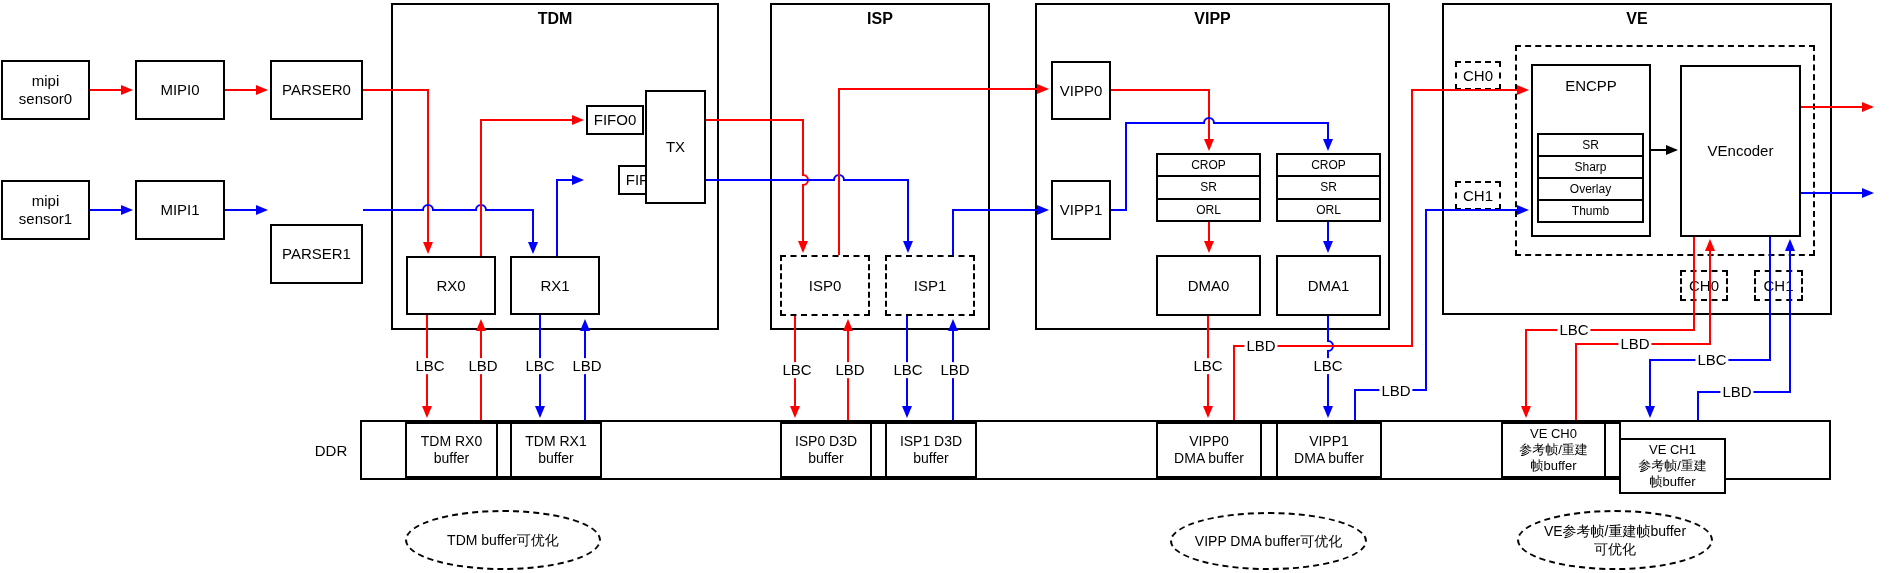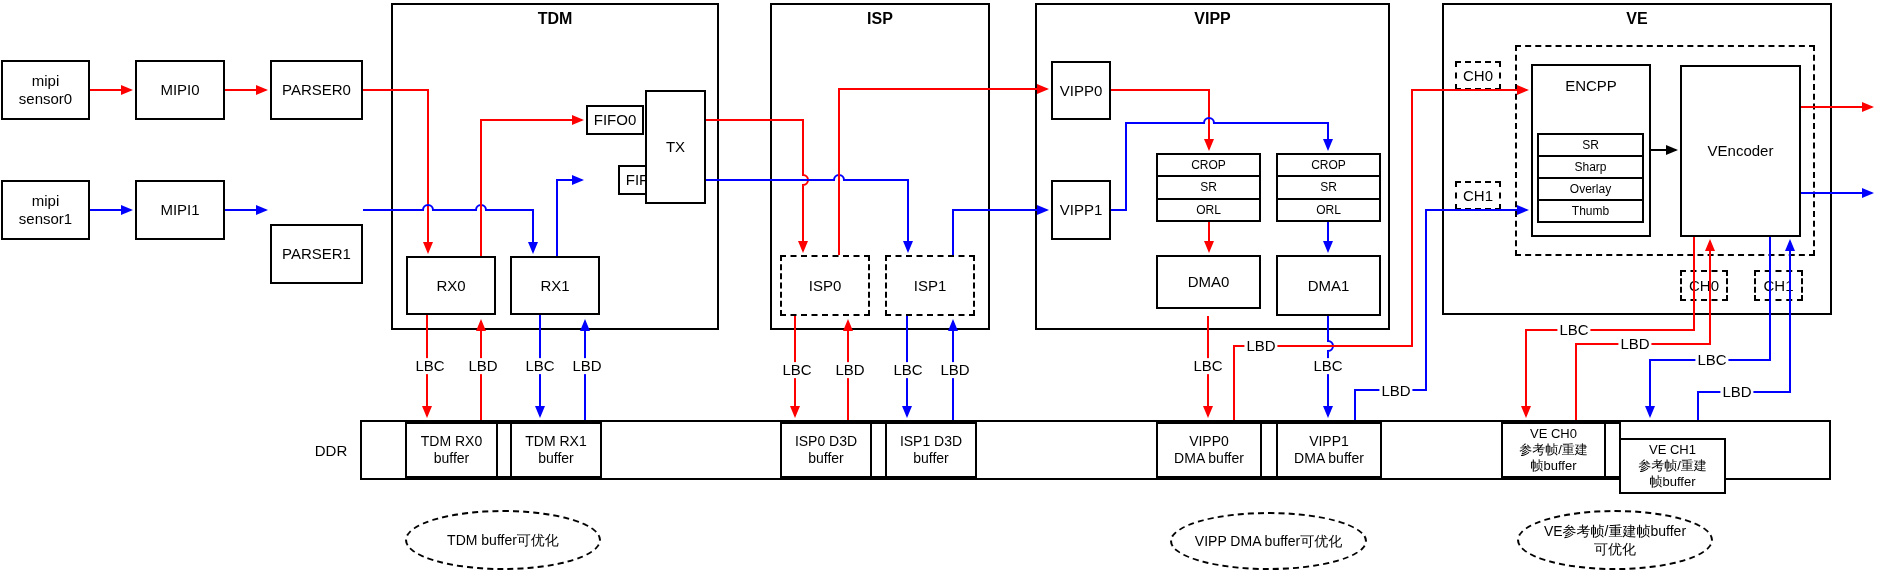--- a/index.html
+++ b/index.html
@@ -59,21 +59,21 @@
     <div class="box" style="left: 270px; top: 180px; width: 93px; height: 60px; margin-top: 44px;">PARSER1</div>
     <div class="box" style="left: 406px; top: 256px; width: 90px; height: 59px;">RX0</div>
     <div class="box" style="left: 510px; top: 256px; width: 90px; height: 59px;">RX1</div>
     <div class="box" style="left: 586px; top: 105px; width: 58px; height: 30px;">FIFO0</div>
     <div class="box" style="left: 618px; top: 165px; width: 58px; height: 30px;">FIFO1</div>
     <div class="box" style="left: 645px; top: 90px; width: 61px; height: 114px;">TX</div>
     <div class="box dashed" style="left: 780px; top: 255px; width: 90px; height: 61px;">ISP0</div>
     <div class="box dashed" style="left: 885px; top: 255px; width: 90px; height: 61px;">ISP1</div>
     <div class="box" style="left: 1051px; top: 61px; width: 60px; height: 59px;">VIPP0</div>
     <div class="box" style="left: 1051px; top: 180px; width: 60px; height: 60px;">VIPP1</div>
-    <div class="box" style="left: 1156px; top: 255px; width: 105px; height: 54px;">DMA0</div>
+    <div class="box" style="left: 1156px; top: 255px; width: 105px; height: 61px;">DMA0</div>
     <div class="box" style="left: 1276px; top: 255px; width: 105px; height: 61px;">DMA1</div>
     <div class="box dashed" style="left: 1455px; top: 61px; width: 46px; height: 29px;">CH0</div>
     <div class="box dashed" style="left: 1455px; top: 181px; width: 46px; height: 29px;">CH1</div>
     <div class="box label-top" style="left: 1531px; top: 64px; width: 120px; height: 173px;">ENCPP</div>
     <div class="box" style="left: 1680px; top: 65px; width: 121px; height: 172px;">VEncoder</div>
     <div class="box dashed" style="left: 1680px; top: 270px; width: 48px; height: 31px;">CH0</div>
     <div class="box dashed" style="left: 1754px; top: 270px; width: 49px; height: 31px;">CH1</div>
     <div class="stack" style="left: 1156px; top: 153px; width: 105px; height: 69px;">
       <div class="row">CROP</div>
       <div class="row">SR</div>

